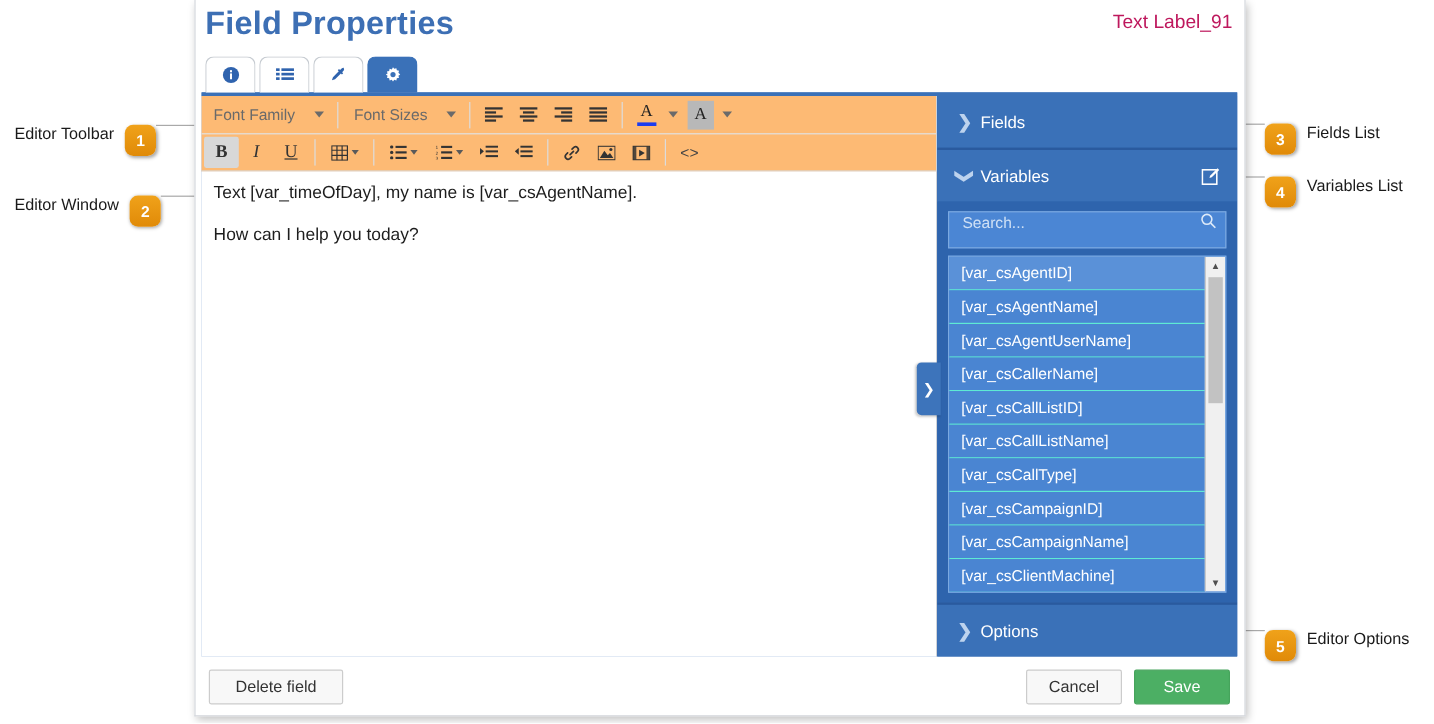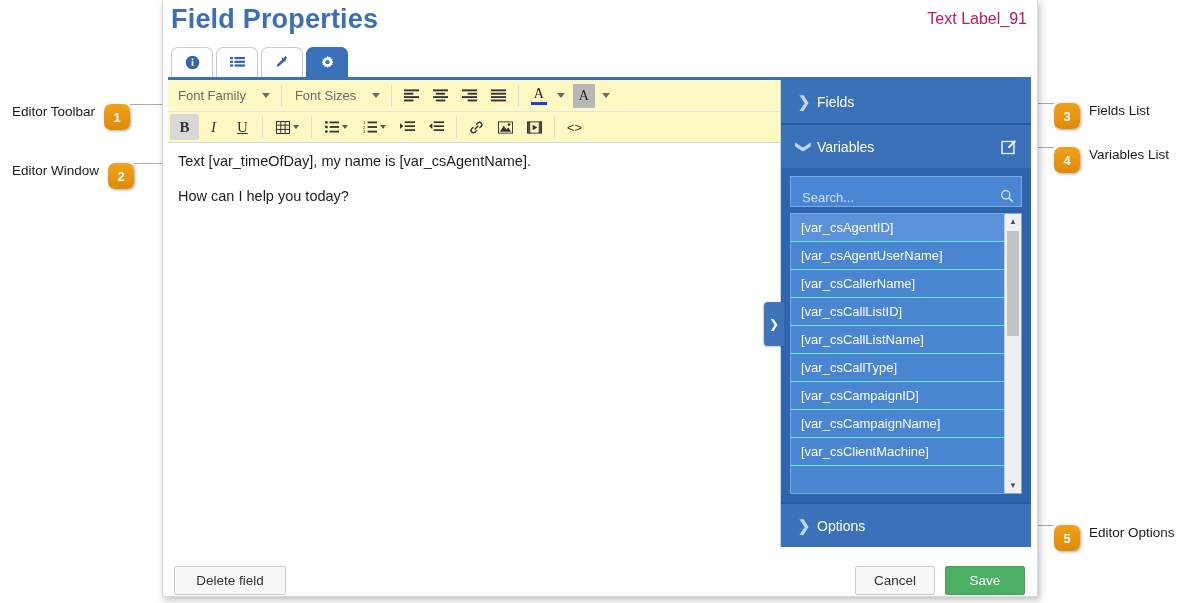--- a/index.html
+++ b/index.html
@@ -128,21 +128,21 @@
   .editor-col {
     width: 613px;
     flex: 0 0 613px;
     background: #ffffff;
     display: flex;
     flex-direction: column;
     border-right: 1px solid #cfd3d8;
     box-sizing: border-box;
   }
   .toolbar {
-    background: #fef9c3;
+    background: #fdba74;
     border-bottom: 1px solid #d8d8d8;
   }
   .tb-row {
     display: flex;
     align-items: center;
     height: 31px;
     padding: 0 2px;
     box-sizing: border-box;
   }
   .tb-row + .tb-row { border-top: 1px solid #e2e2e2; }
@@ -283,21 +283,21 @@
     padding: 8px 9px 8px 9px;
     display: flex;
     flex-direction: column;
     min-height: 0;
   }
   .search-wrap {
     height: 29px;
     background: #4b86d4;
     border: 1px solid #7ba9e0;
     display: flex;
-    align-items: flex-end;
+    align-items: flex-start;
     padding: 0 7px 0 9px;
     flex: 0 0 auto;
   }
   .search-wrap input {
     flex: 1 1 auto;
     background: transparent;
     border: none;
     outline: none;
     color: #ffffff;
     font-size: 13px;
@@ -366,21 +366,21 @@
   }
 
   
   .dlg-footer {
     position: absolute;
     left: 5px;
     right: 6px;
     top: 550px;
     height: 45px;
     display: flex;
-    align-items: flex-end;
+    align-items: center;
     padding: 0 6px;
     box-sizing: border-box;
   }
   .btn {
     font-size: 13.5px;
     padding: 0 14px;
     height: 29px;
     line-height: 27px;
     border: 1px solid #cccccc;
     background: #f8f8f8;
@@ -696,20 +696,21 @@
               <svg width="14" height="14" viewBox="0 0 16 16">
                   <circle cx="6.6" cy="6.6" r="4.7" fill="none" stroke="currentColor" stroke-width="1.5"></circle>
                   <line x1="10.2" y1="10.2" x2="14.6" y2="14.6" stroke="currentColor" stroke-width="1.6"></line>
                 </svg>
             </span>
           </div>
 
           <div class="var-list-wrap">
             <div class="var-list">
               <div class="var-item first">[var_csAgentID]</div>
+              <div class="var-item">[var_csAgentName]</div>
               <div class="var-item">[var_csAgentUserName]</div>
               <div class="var-item">[var_csCallerName]</div>
               <div class="var-item">[var_csCallListID]</div>
               <div class="var-item">[var_csCallListName]</div>
               <div class="var-item">[var_csCallType]</div>
               <div class="var-item">[var_csCampaignID]</div>
               <div class="var-item">[var_csCampaignName]</div>
               <div class="var-item">[var_csClientMachine]</div>
 
             </div>

